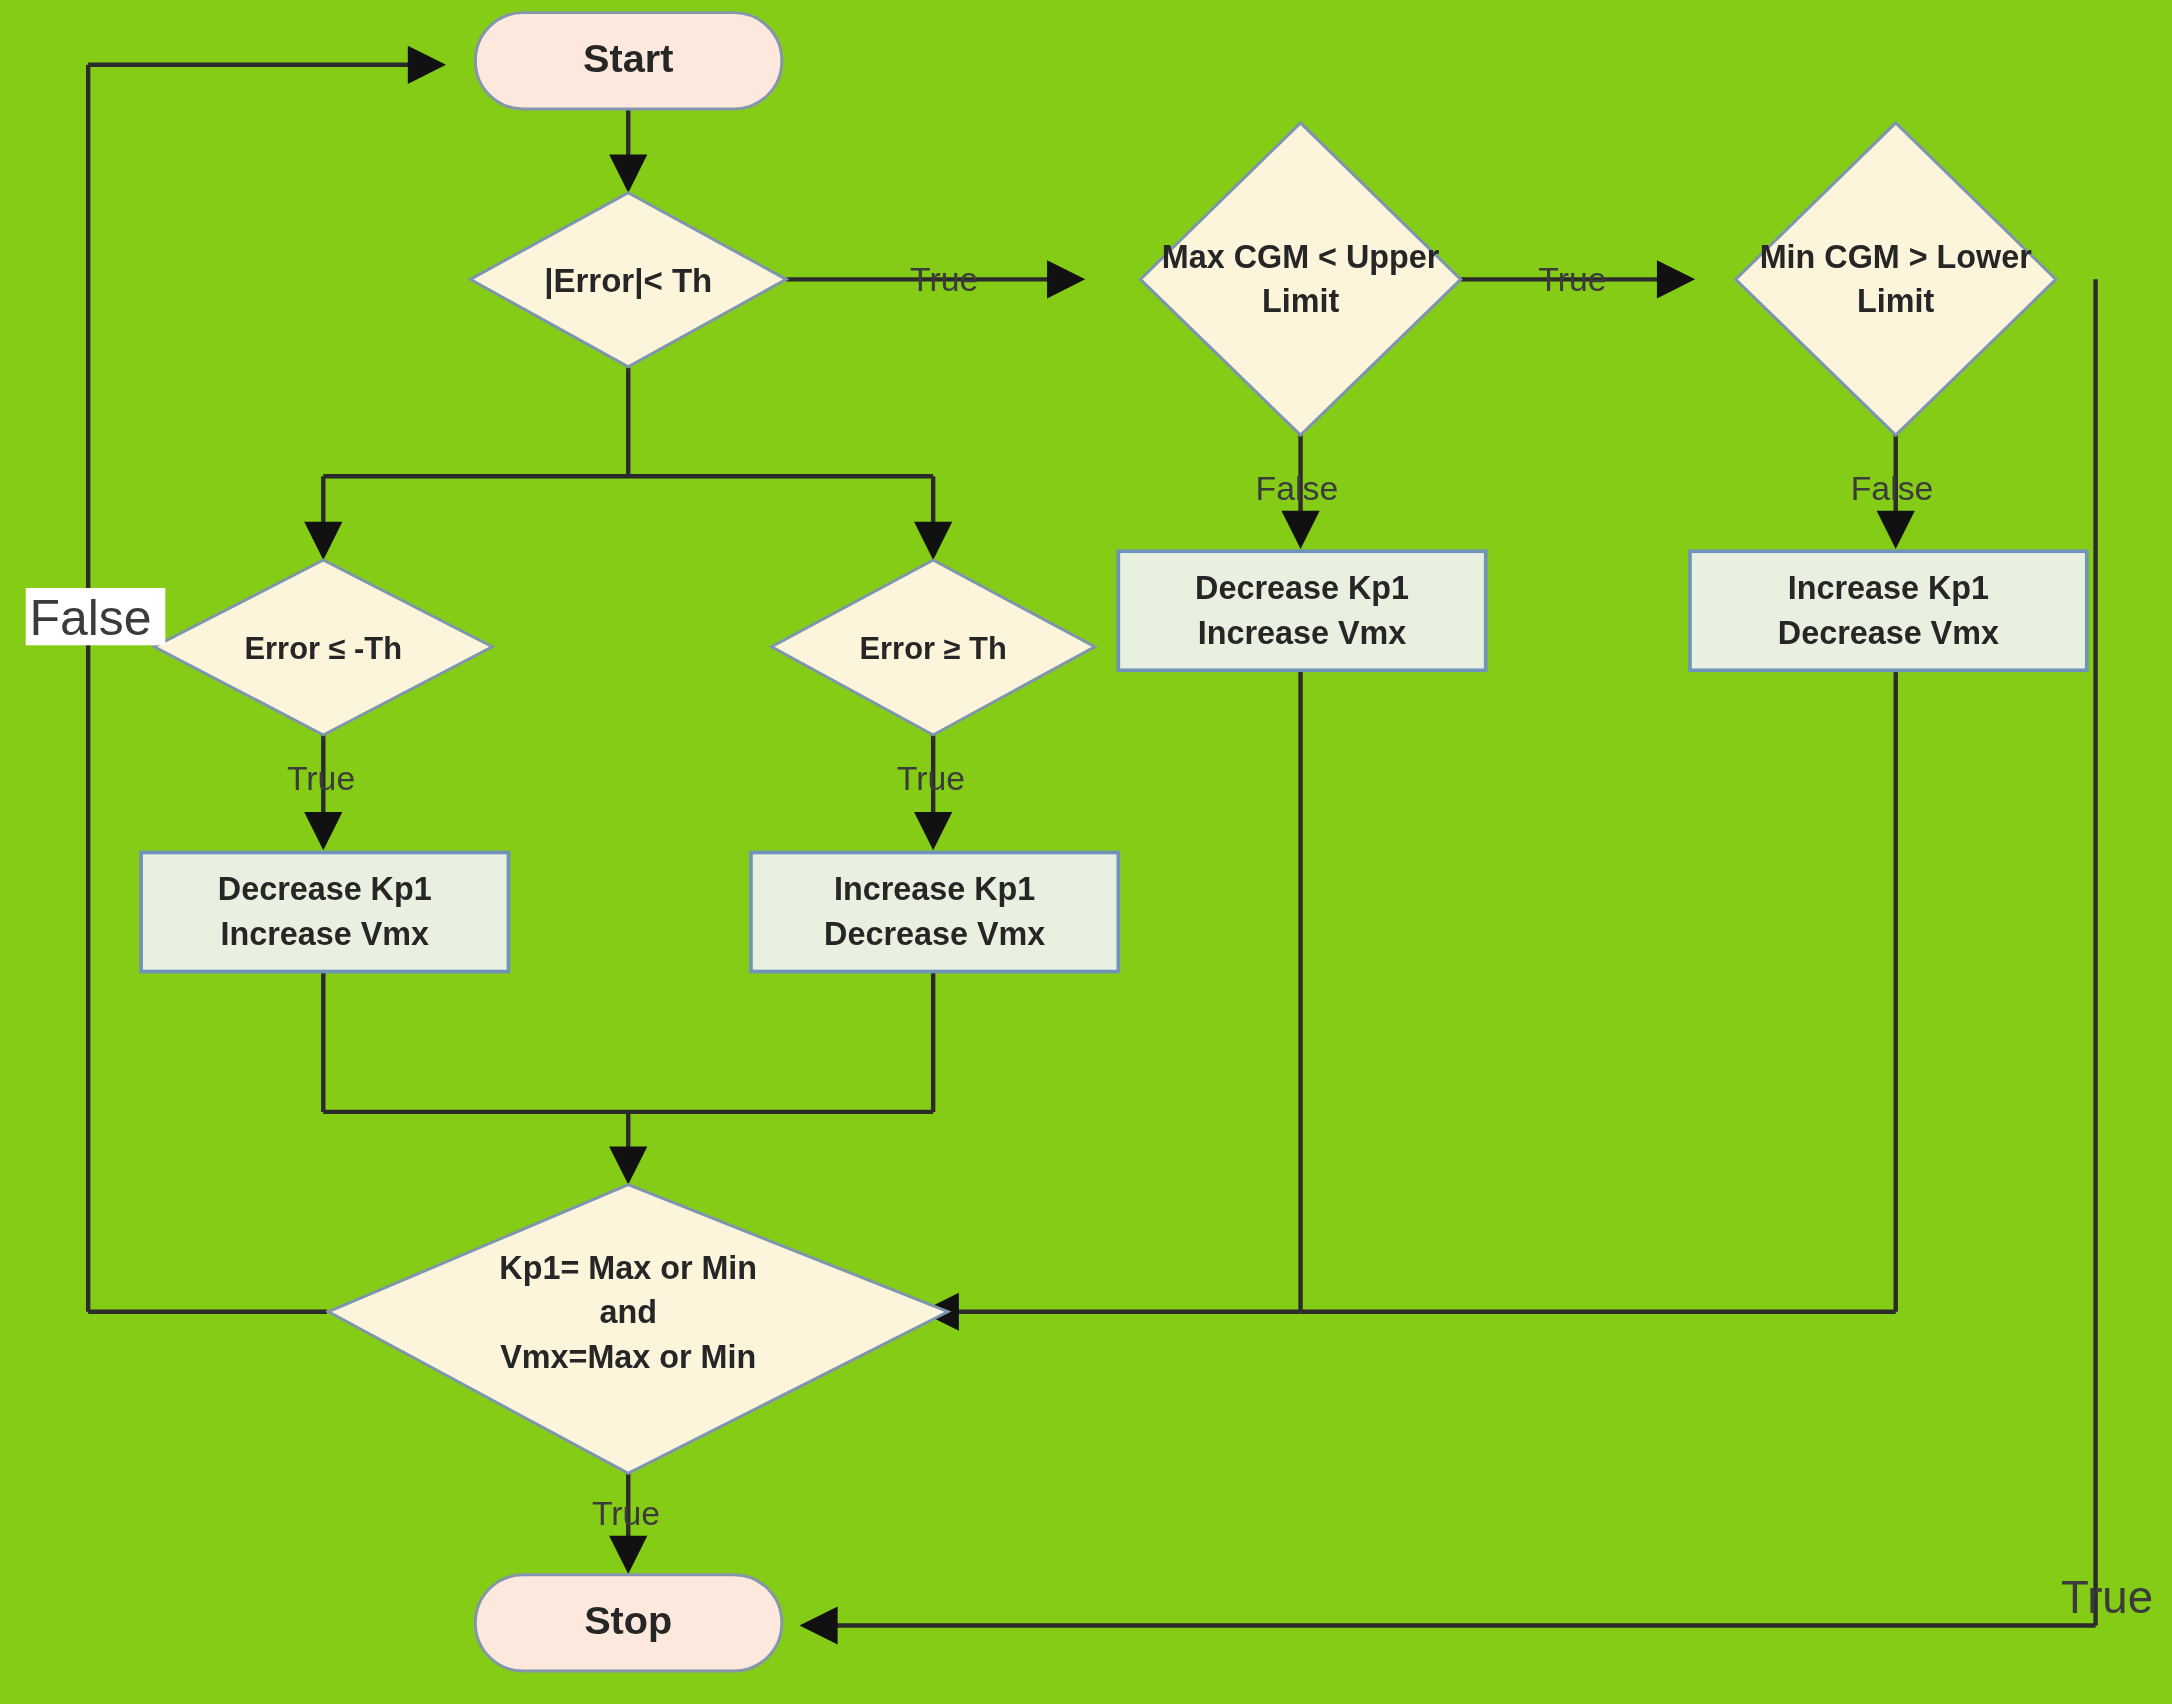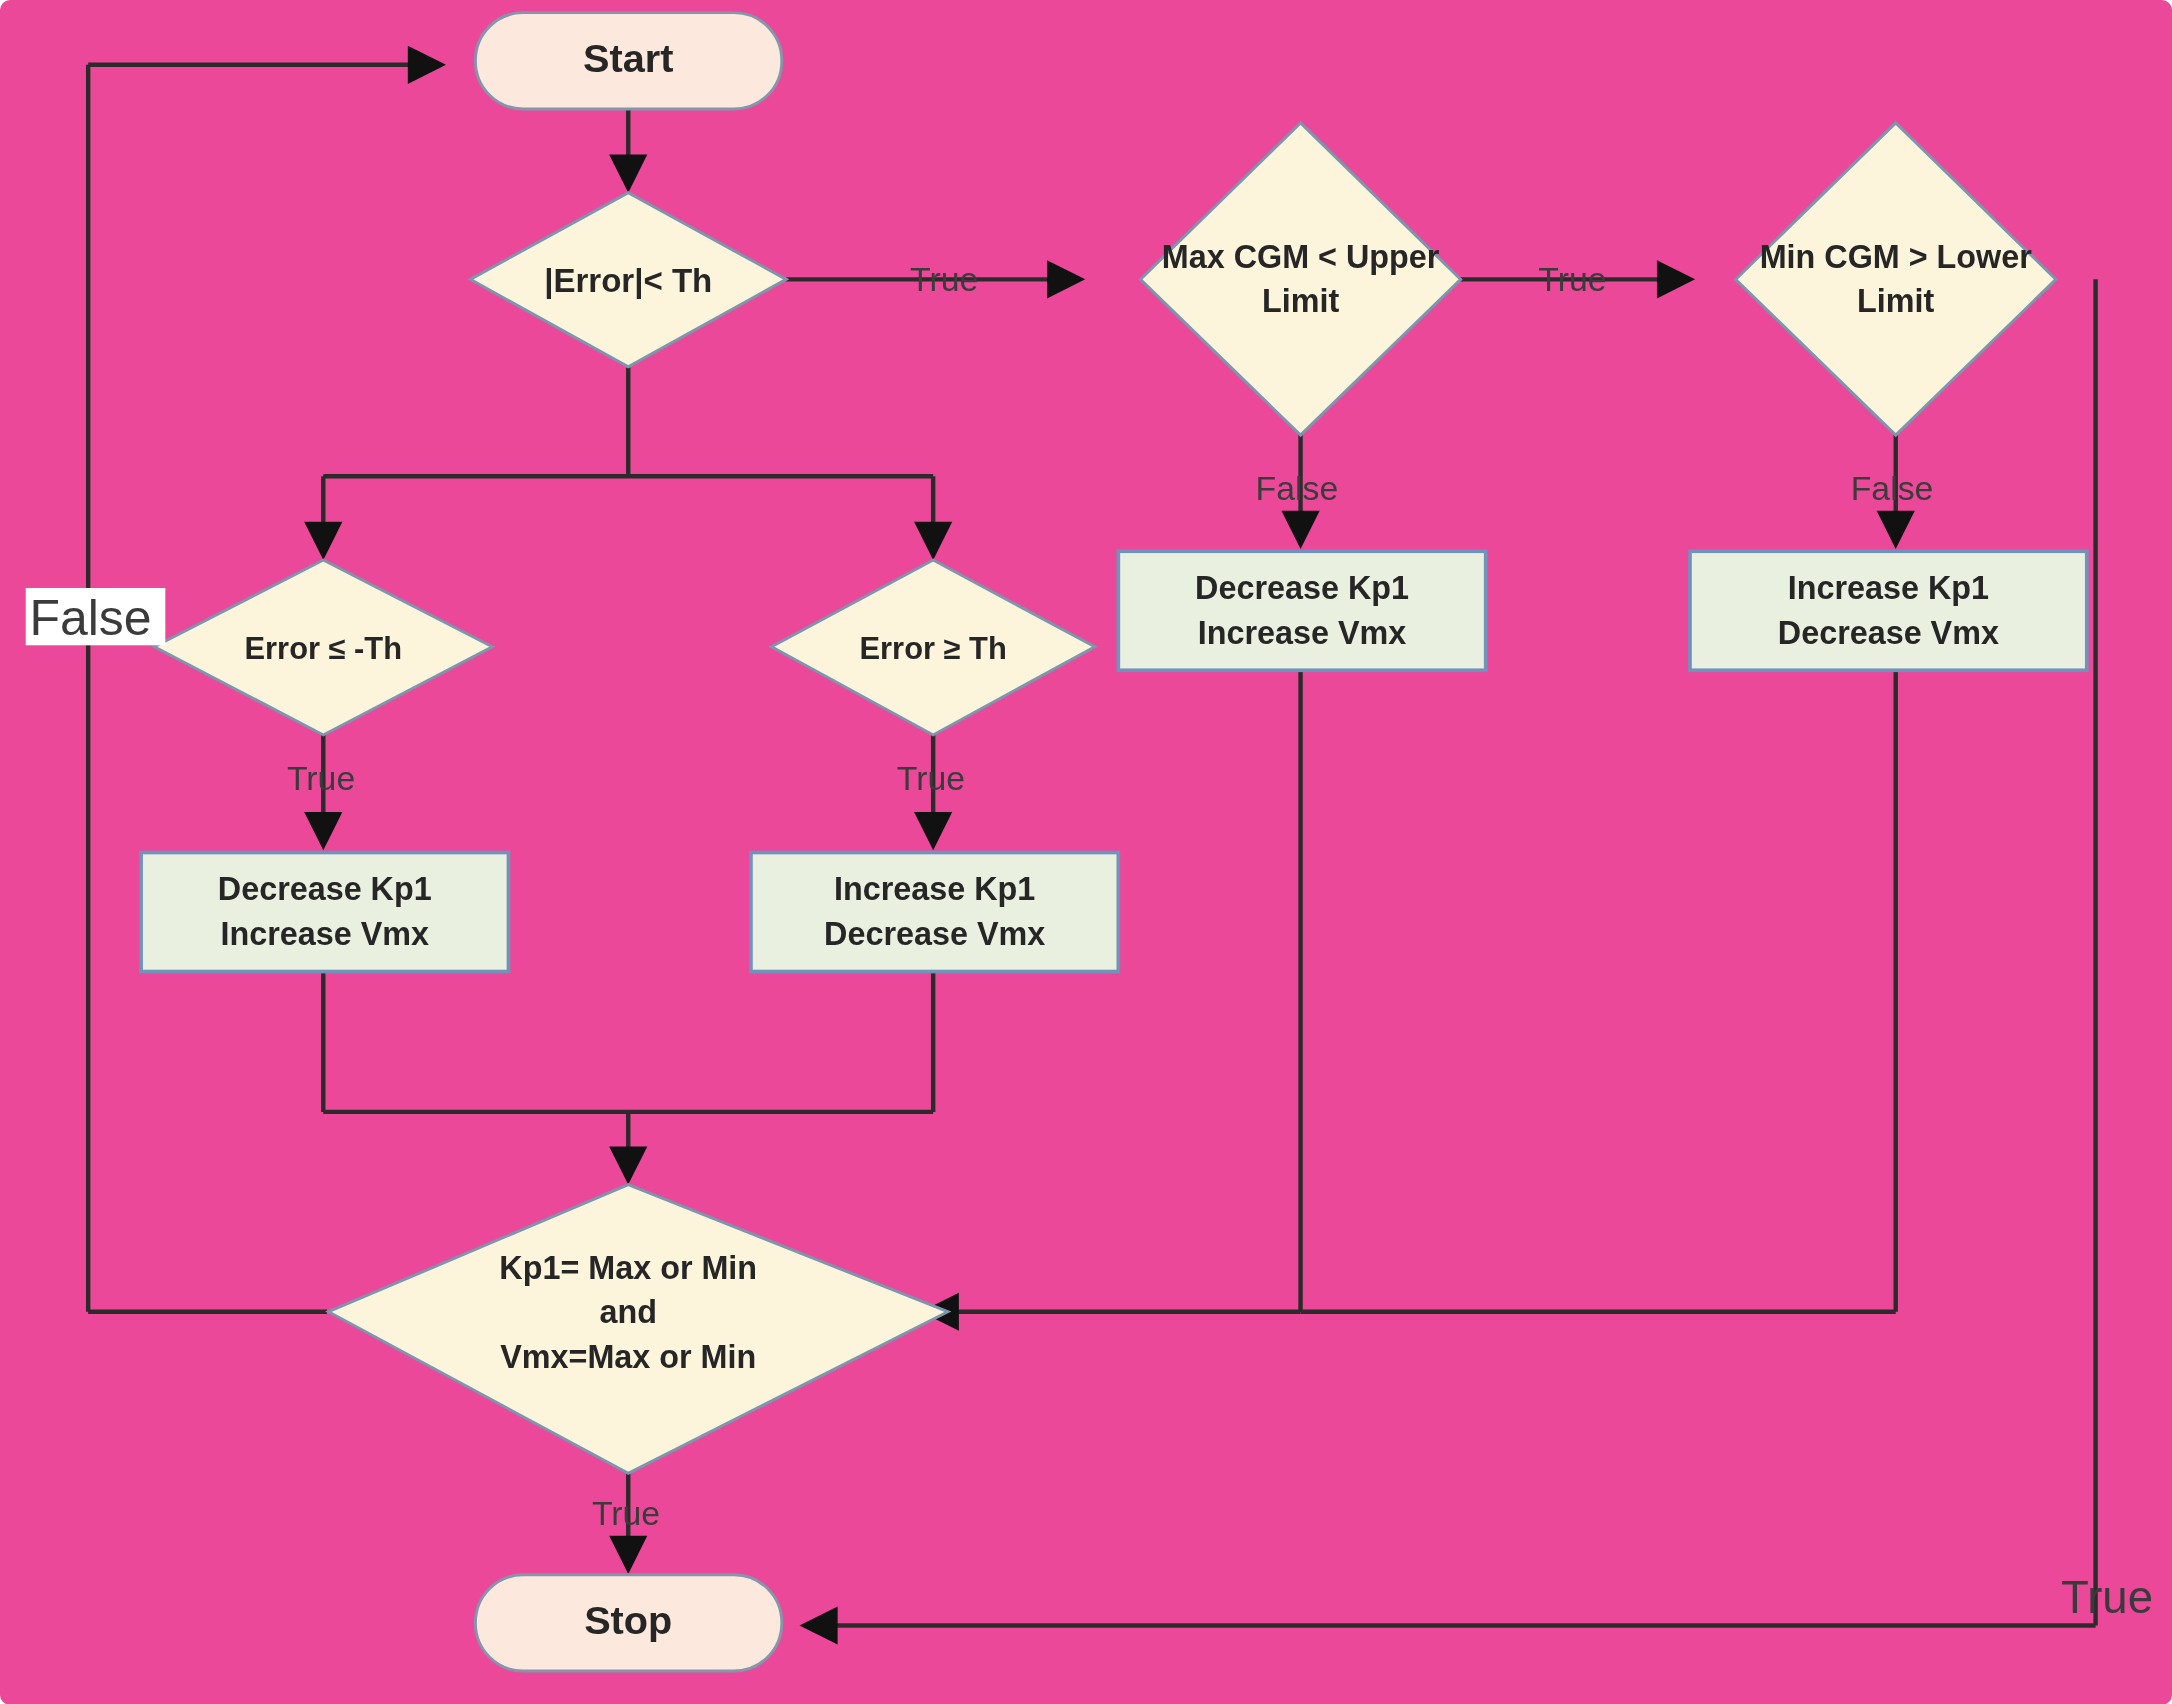--- a/index.html
+++ b/index.html
@@ -7,23 +7,22 @@
     padding: 0;
     background: #ffffff;
   }
   body {
     font-family: "Liberation Sans", sans-serif;
   }
   #canvas {
     position: relative;
     width: 2172px;
     height: 1705px;
-    background: #ec4899;
+    background: #84cc16;
     overflow: hidden;
-    border-radius: 10px;
   }
   #flow-svg {
     position: absolute;
     left: 0;
     top: 0;
     width: 2172px;
     height: 1705px;
   }
   .node-label {
     font-family: "Liberation Sans", sans-serif;

